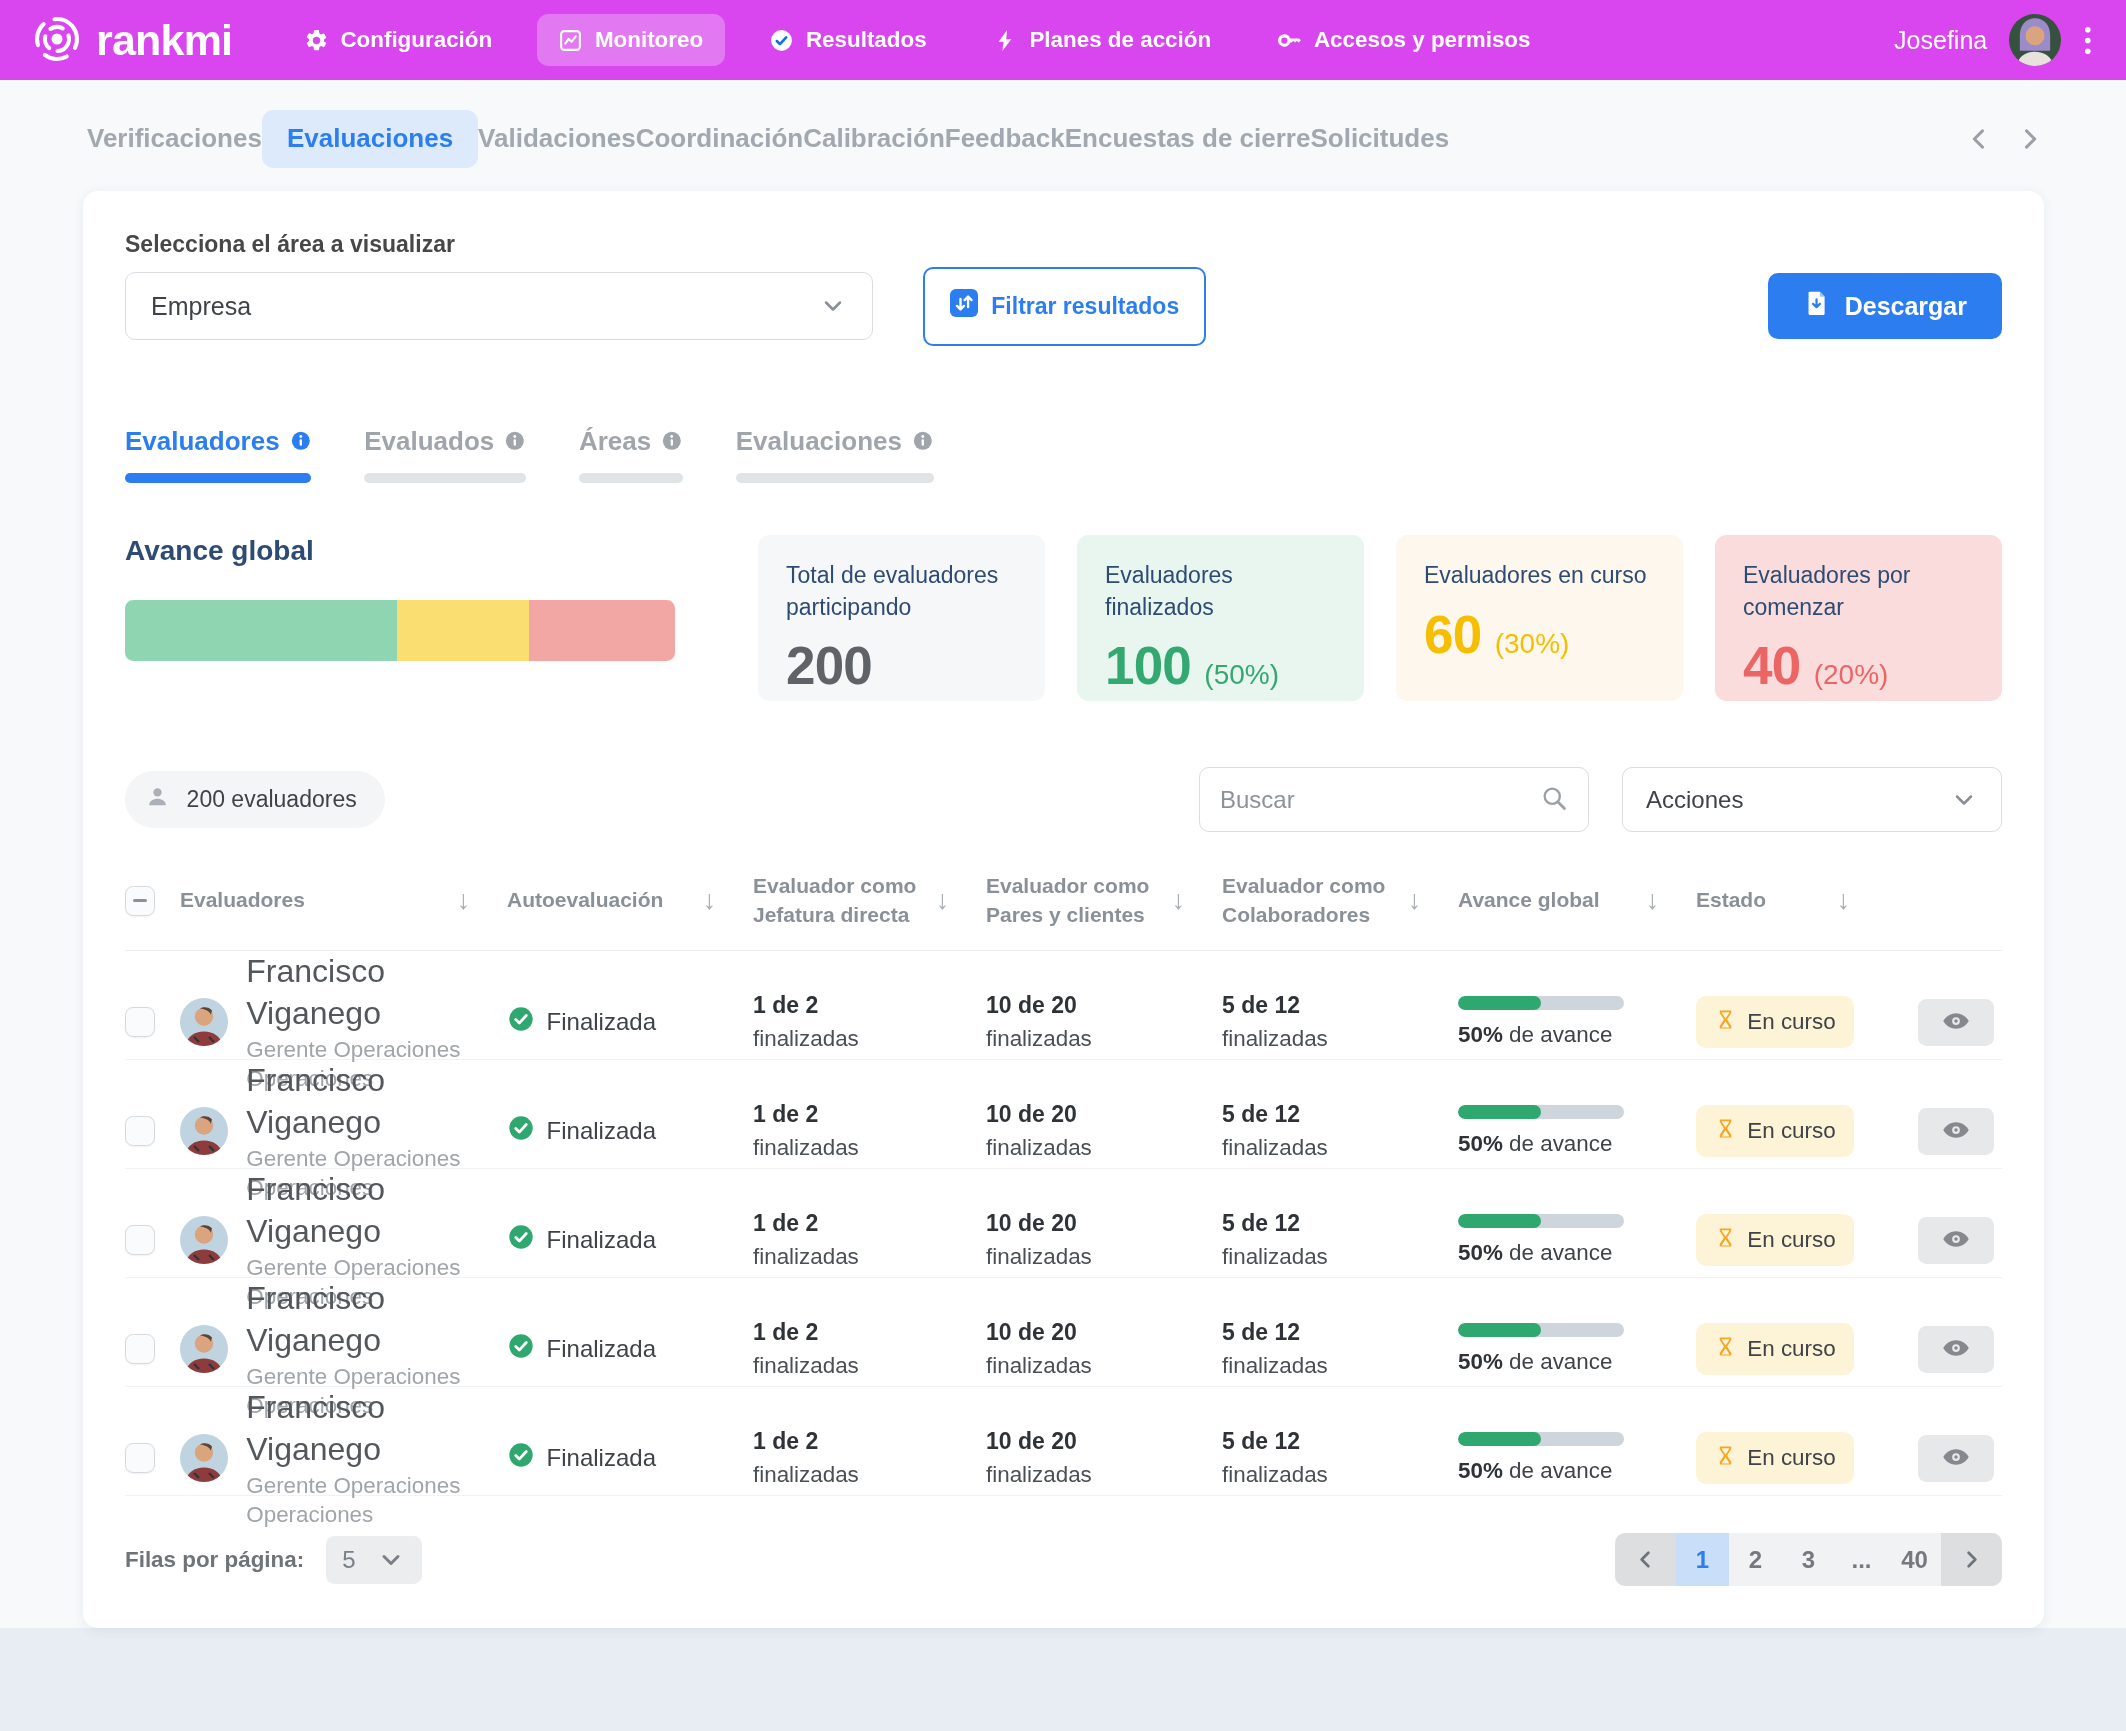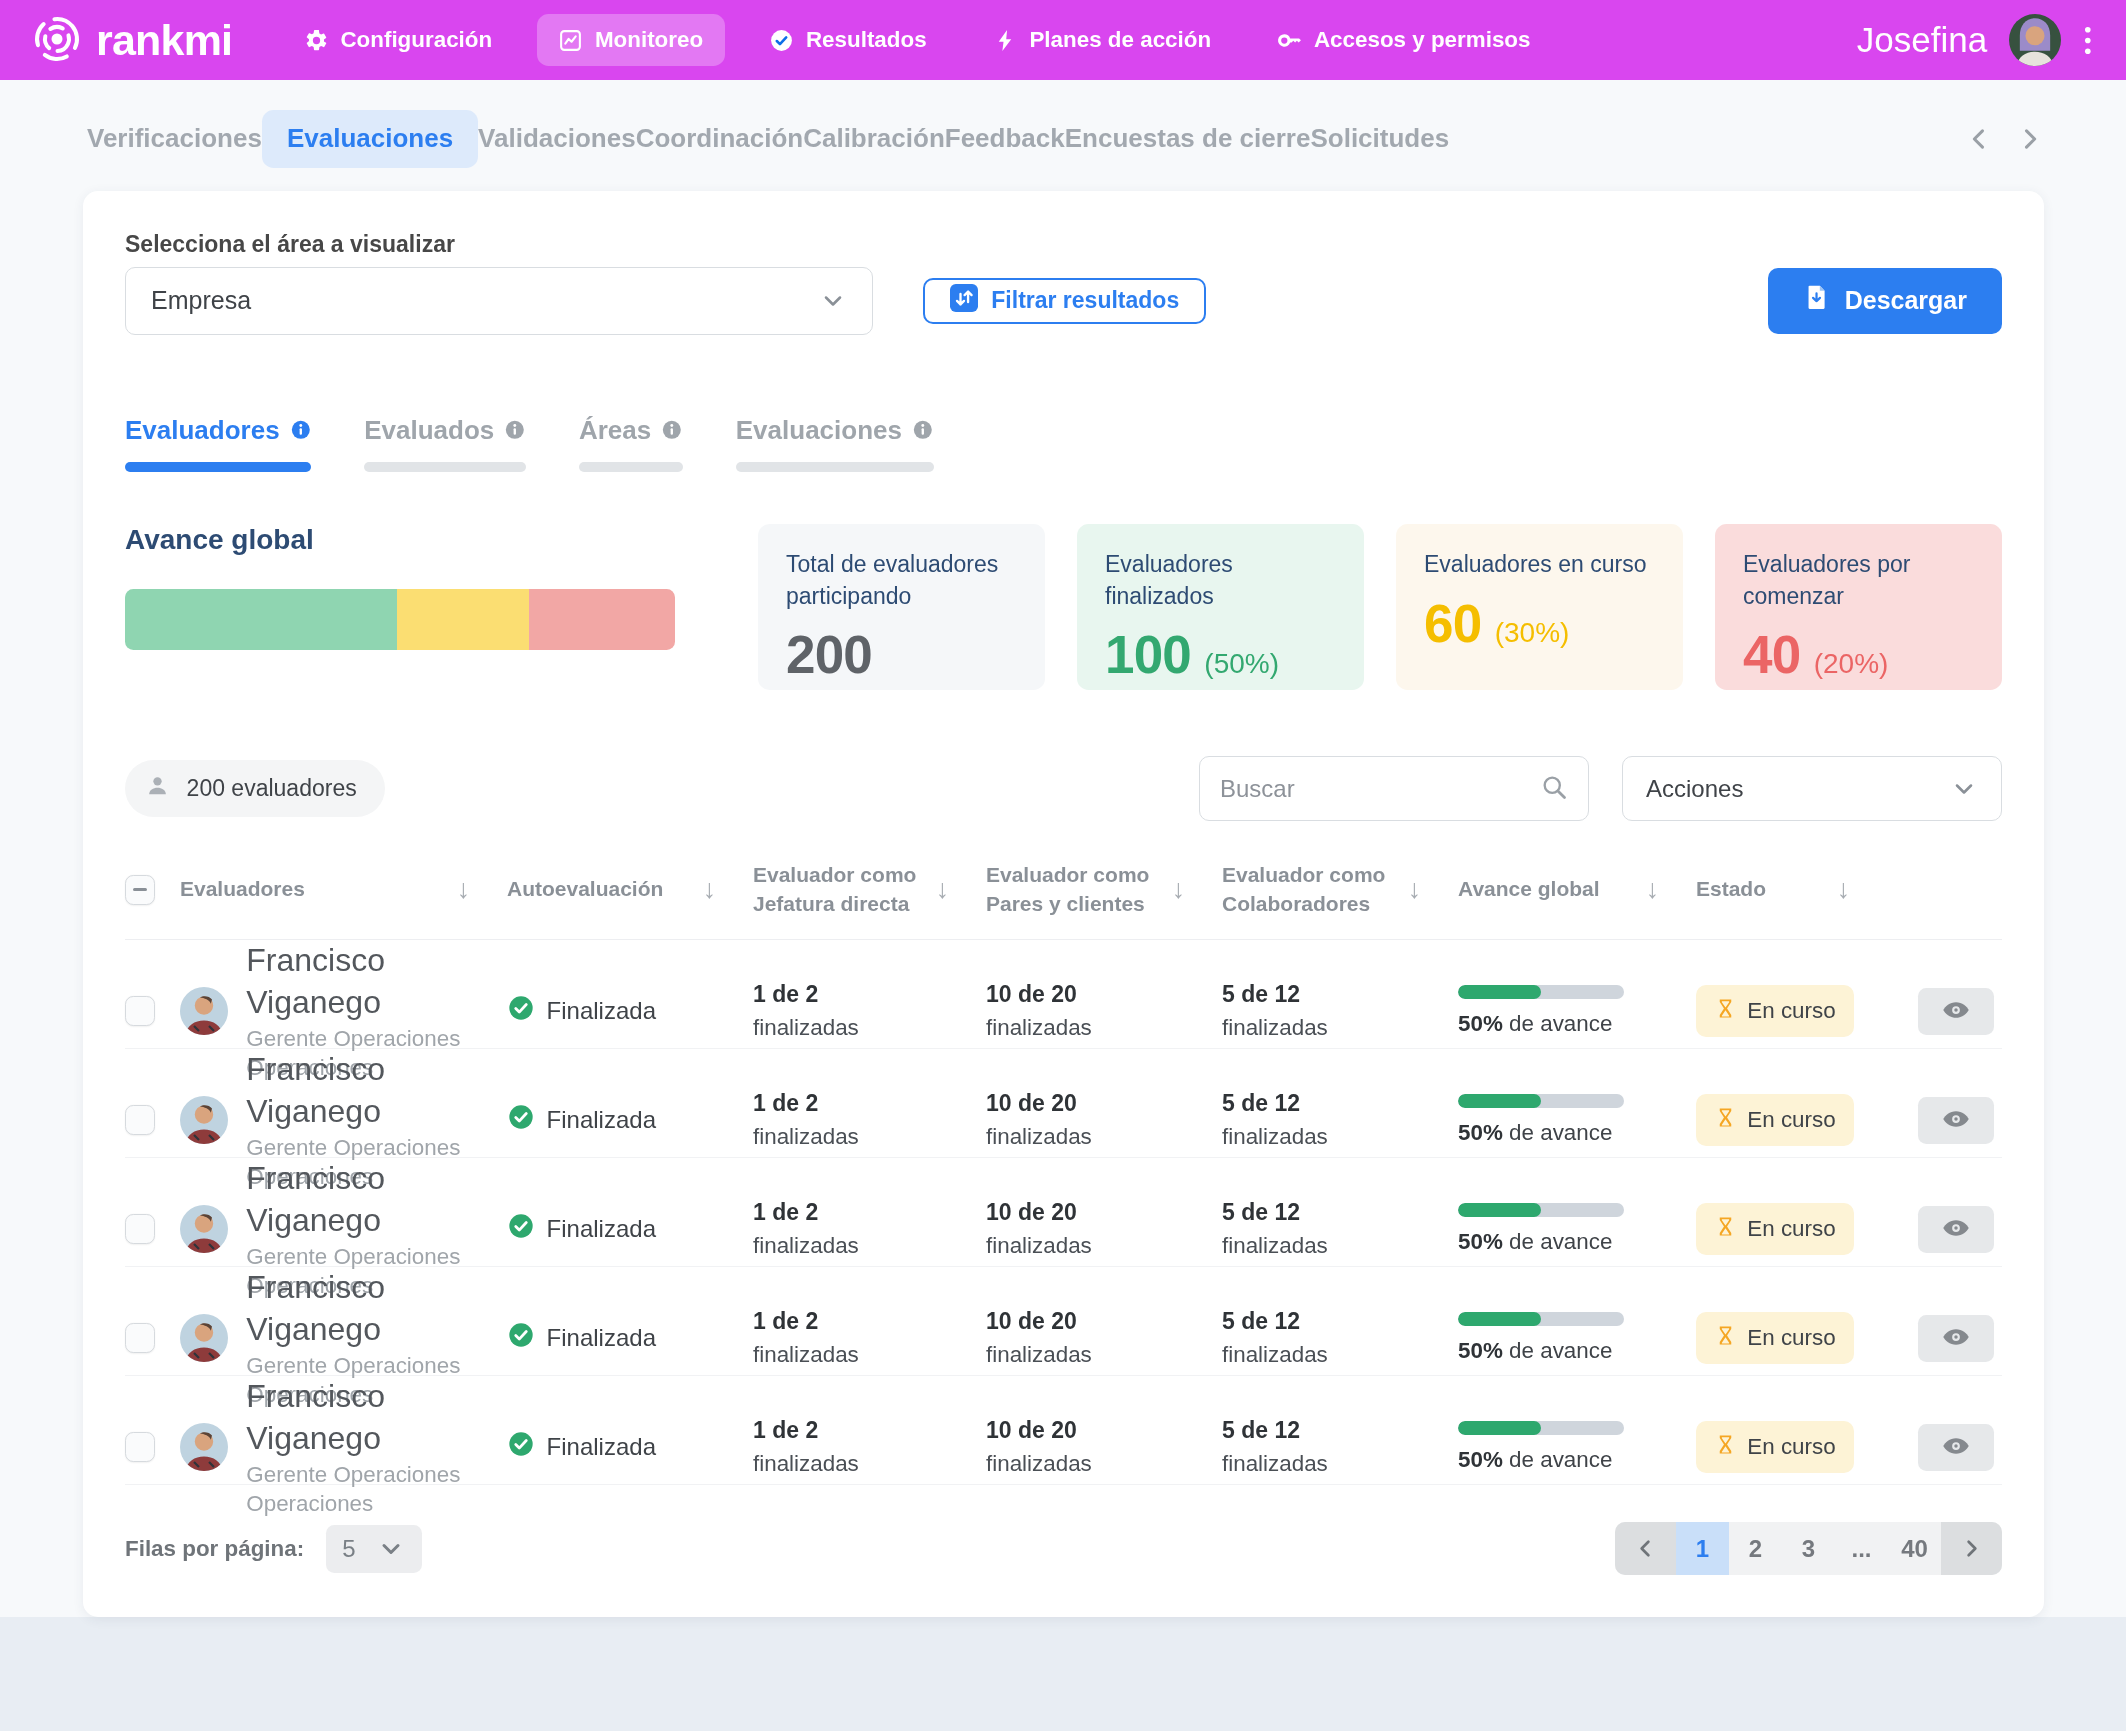--- a/index.html
+++ b/index.html
@@ -7,21 +7,21 @@
 
   
   .navbar { height:80px; background:#d946ef; display:flex; align-items:center; padding:0 33px; gap:50px; }
   .brand { display:flex; align-items:center; gap:15px; }
   .brand-name { color:#fff; font-size:43px; font-weight:bold; letter-spacing:-0.8px; }
   .nav-items { display:flex; align-items:center; gap:23px; flex:1; }
   .nav-item { display:flex; align-items:center; gap:11.6px; color:#fff; font-size:22.4px; font-weight:bold; padding:13.3px 21.6px; border-radius:11.6px; cursor:pointer; white-space:nowrap; }
   .nav-item.active { background:rgba(255,255,255,.27); }
   .nicon svg { width:25px; height:25px; display:block; }
   .nav-right { display:flex; align-items:center; gap:21.6px; }
-  .user-name { color:#fff; font-size:35px; }
+  .user-name { color:#fff; font-size:25px; }
   .avatar { width:52px; height:52px; border-radius:50%; overflow:hidden; display:block; }
   .avatar svg { width:100%; height:100%; display:block; }
   .kebab svg { width:11.6px; height:33px; display:block; }
 
   
   .band { background:#F7F9FB; padding-bottom:0; }
   .tabs-row { display:flex; align-items:center; padding:30px 83px 23px 87px; }
   .tabs { display:flex; align-items:center; flex:1; }
   .tab { font-size:26px; font-weight:bold; color:#A2A8AF; cursor:pointer; white-space:nowrap; padding:13.3px 0; }
   .tab.active { color:#2C7EF0; background:#DDEAFB; border-radius:11.6px; padding:13.3px 25px; }
@@ -29,21 +29,21 @@
   .tab-chevron { background:none; border:none; cursor:pointer; }
   .tab-chevron svg { width:28px; height:28px; display:block; }
 
   
   .card { background:#fff; margin:0 83px; border-radius:15px; box-shadow:0 2.5px 11.6px rgba(40,60,90,.07); padding:40px 42px 42px 42px; min-height:1379px; }
   .area-label { font-size:23px; font-weight:bold; color:#474747; margin-bottom:9px; }
   .filter-row { display:flex; align-items:center; }
   .select { border:1.7px solid #D9DDE1; border-radius:10px; background:#fff; display:flex; align-items:center; justify-content:space-between; cursor:pointer; }
   .area-select { width:748px; height:68px; padding:0 25px; font-size:25px; color:#3F4348; }
   .chev svg { width:28px; height:28px; display:block; }
-  .btn-outline { margin-left:50px; height:46px; display:flex; align-items:center; gap:13.3px; border:2.1px solid #2C7EF0; color:#2C7EF0; background:#fff; font-size:23px; font-weight:bold; border-radius:10px; padding:0 25px; cursor:pointer; font-family:inherit; }
+  .btn-outline { margin-left:50px; height:79px; display:flex; align-items:center; gap:13.3px; border:2.1px solid #2C7EF0; color:#2C7EF0; background:#fff; font-size:23px; font-weight:bold; border-radius:10px; padding:0 25px; cursor:pointer; font-family:inherit; }
   .btn-outline svg { width:28px; height:28px; }
   .btn-primary { margin-left:auto; height:66px; display:flex; align-items:center; gap:15px; background:#2C7EF0; color:#fff; border:none; font-size:25px; font-weight:bold; border-radius:10px; padding:0 35px; cursor:pointer; font-family:inherit; }
   .btn-primary svg { width:26.6px; height:26.6px; }
 
   
   .subtabs { display:flex; gap:53px; margin-top:80px; }
   .subtab { display:flex; flex-direction:column; cursor:pointer; }
   .subtab-top { display:flex; align-items:center; gap:10px; font-size:26px; font-weight:bold; color:#9FA5AB; }
   .subtab.active .subtab-top { color:#2C7EF0; }
   .subtab .info svg { width:21.6px; height:21.6px; display:block; }

